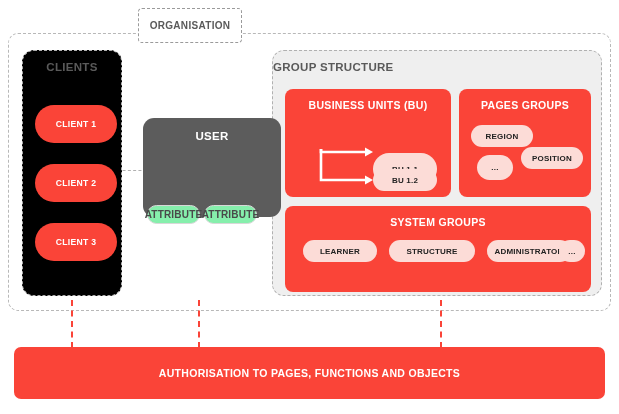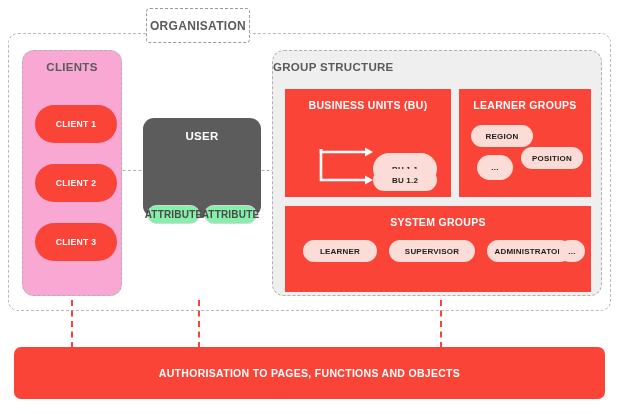--- a/index.html
+++ b/index.html
@@ -42,41 +42,40 @@
   .org-label {
     left: 138px;
     top: 8px;
     width: 104px;
     height: 35px;
     background: #ffffff;
     border: 1.5px dashed #9a9a9a;
     border-radius: 4px;
     box-sizing: border-box;
     color: #5a5a5a;
-    font-size: 12px;
+    font-size: 10px;
     font-weight: bold;
     letter-spacing: 0.3px;
     z-index: 6;
-    margin-left: 8px;
   }
 
   
   .hconn {
     height: 0;
     border-top: 1.5px dashed #b0b0b0;
     z-index: 2;
   }
 
   
   .clients-panel {
     left: 22px;
     top: 50px;
     width: 100px;
     height: 246px;
-    background: #f9a8d4;
+    background: #000000;
     border: 1.5px dashed #b0b0b0;
     border-radius: 12px;
     box-sizing: border-box;
     z-index: 3;
   }
   .clients-title {
     position: absolute;
     left: 0; top: 10px; width: 100%;
     text-align: center;
     color: #5a5a5a;
@@ -94,21 +93,21 @@
     color: #ffffff;
     font-size: 8.6px;
     font-weight: bold;
     letter-spacing: 0.3px;
   }
 
   
   .user-box {
     left: 143px;
     top: 118px;
-    width: 118px;
+    width: 138px;
     height: 99px;
     background: #5c5c5c;
     border-radius: 11px;
     z-index: 5;
   }
   .user-title {
     position: absolute;
     left: 0; top: 12px; width: 100%;
     text-align: center;
     color: #ffffff;
@@ -151,21 +150,21 @@
     text-align: left;
     color: #5a5a5a;
     font-size: 11.5px;
     font-weight: bold;
     letter-spacing: 0.3px;
   }
 
   .red-card {
     position: absolute;
     background: #fa4438;
-    border-radius: 0;
+    border-radius: 8px;
   }
   .red-card-title {
     position: absolute;
     left: 0; top: 10px; width: 100%;
     text-align: center;
     color: #ffffff;
     font-size: 10.5px;
     font-weight: bold;
     letter-spacing: 0.3px;
   }
@@ -278,41 +277,41 @@
 
       <div class="pill bu-11 center-text">
         <span>BU 1.1</span>
       </div>
       <div class="pill bu-12 center-text">
         <span>BU 1.2</span>
       </div>
     </div>
 
     <div class="red-card tg-card">
-      <div class="red-card-title">LEARNER GROUPS</div>
+      <div class="red-card-title">PAGES GROUPS</div>
 
       <div class="pill tg-position center-text">
         <span>POSITION</span>
       </div>
       <div class="pill tg-region center-text">
         <span>REGION</span>
       </div>
       <div class="pill tg-dots center-text">
         <span>...</span>
       </div>
     </div>
 
     <div class="red-card sg-card">
       <div class="red-card-title">SYSTEM GROUPS</div>
 
       <div class="pill sg-learner center-text">
         <span>LEARNER</span>
       </div>
       <div class="pill sg-super center-text">
-        <span>SUPERVISOR</span>
+        <span>STRUCTURE</span>
       </div>
       <div class="pill sg-admin center-text">
         <span>ADMINISTRATOR</span>
       </div>
       <div class="pill sg-dots center-text">
         <span>...</span>
       </div>
     </div>
   </div>
 

